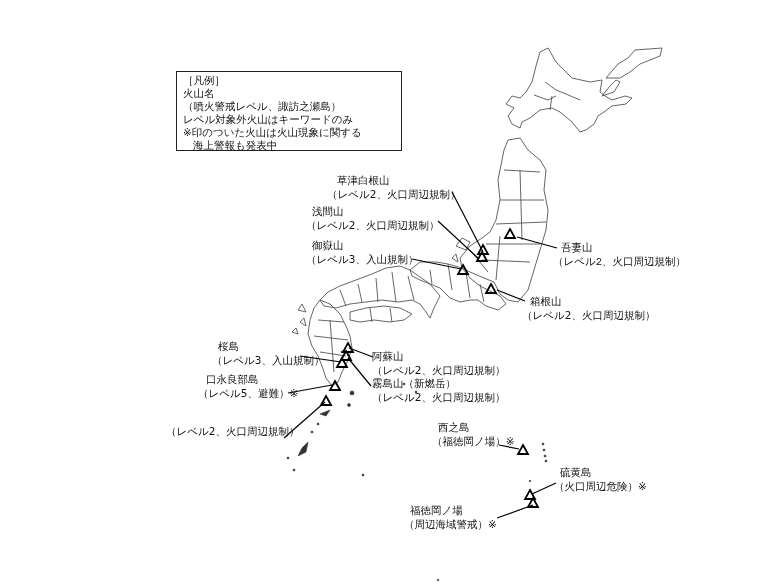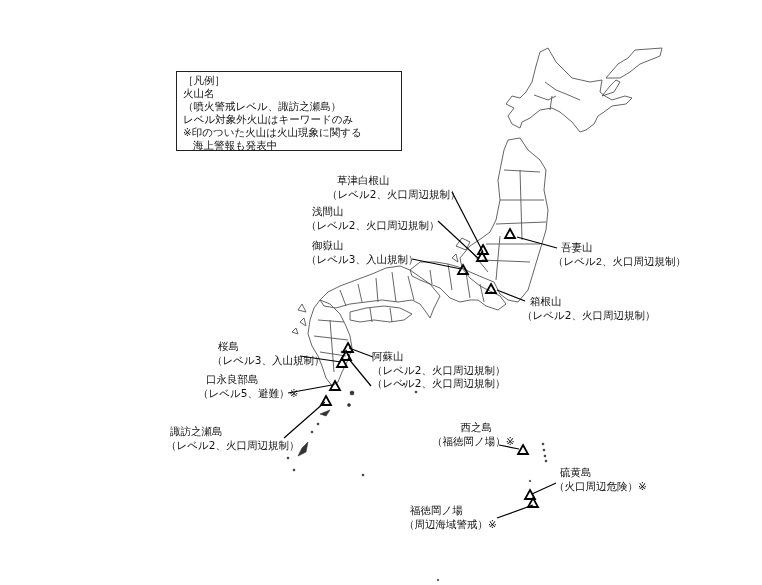--- a/index.html
+++ b/index.html
@@ -130,27 +130,27 @@
 </div>
 <div class="label" style="left:372px;top:349px;">
   <span class="name">阿蘇山</span>
   <span class="detail">（レベル2、火口周辺規制）</span>
 </div>
 <div class="label" style="left:198px;top:372px;">
   <span class="name" style="padding-left:8px">口永良部島</span>
   <span class="detail">（レベル5、避難）※</span>
 </div>
 <div class="label" style="left:372px;top:376px;">
+  <span class="name">霧島山（新燃岳）</span>
   <span class="detail">（レベル2、火口周辺規制）</span>
 </div>
 <div class="label" style="left:166px;top:424px;">
-  <span class="name" style="padding-left:4px">諏訪之瀬島</span>
   <span class="detail">（レベル2、火口周辺規制）</span>
 </div>
-<div class="label" style="left:432px;top:420px;text-align:center;">
+<div class="label" style="left:432px;top:420px;">
   <span class="name" style="padding-left:6px">西之島</span>
   <span class="detail">（福徳岡ノ場）※</span>
 </div>
 <div class="label" style="left:554px;top:465px;">
   <span class="name" style="padding-left:6px">硫黄島</span>
   <span class="detail">（火口周辺危険）※</span>
 </div>
 <div class="label" style="left:404px;top:503px;">
   <span class="name" style="padding-left:6px">福徳岡ノ場</span>
   <span class="detail">（周辺海域警戒）※</span>

